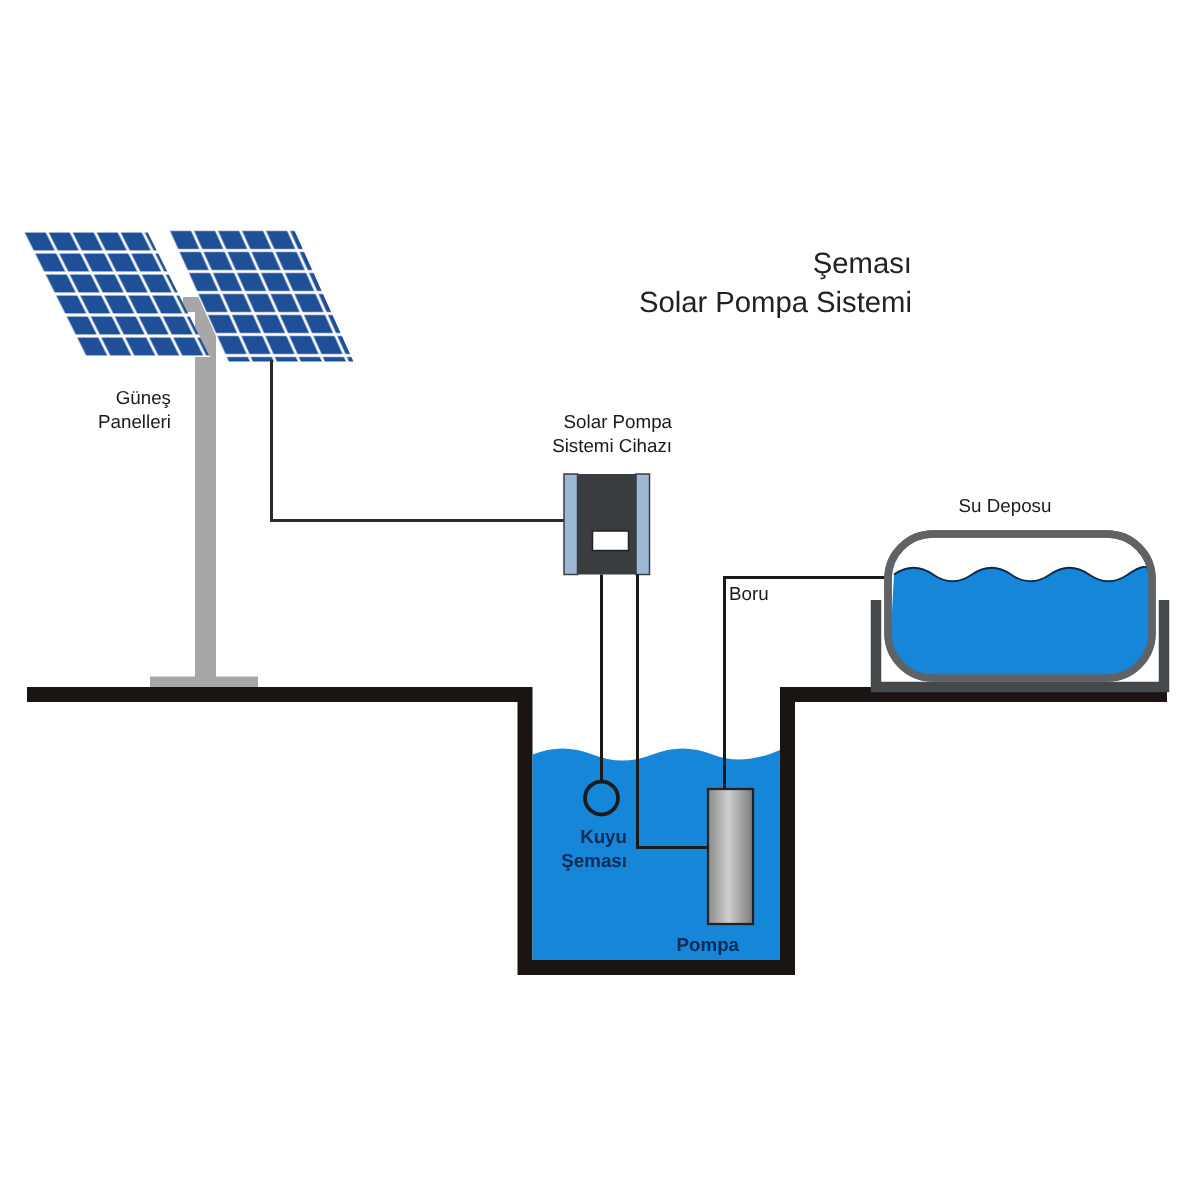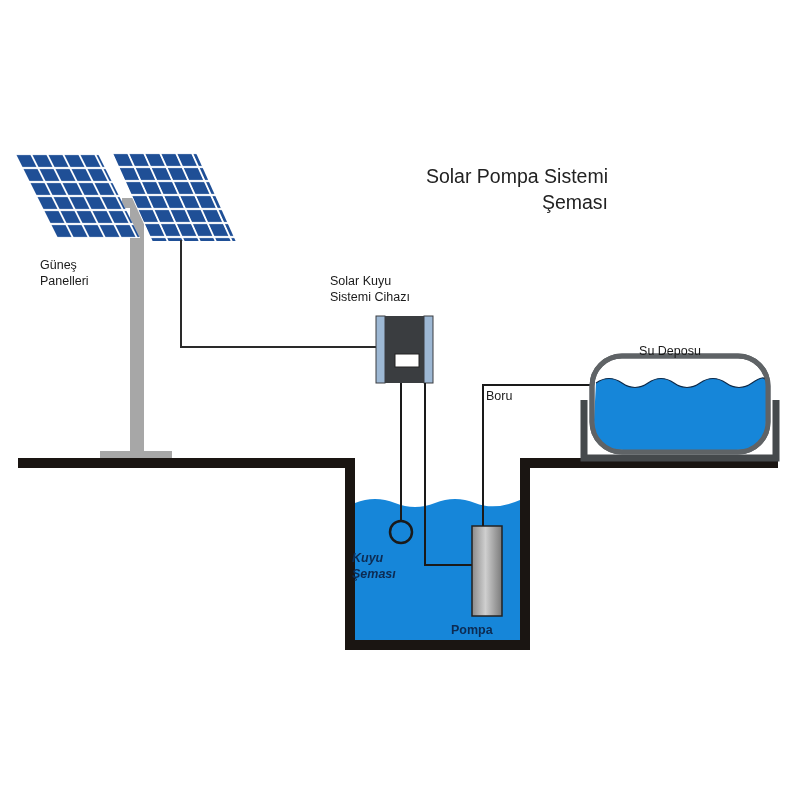--- a/index.html
+++ b/index.html
@@ -1,21 +1,21 @@
 <!DOCTYPE html>
 <html><head>
   <meta charset="utf-8">
   <style>
     html, body { margin: 0; padding: 0; background: #ffffff; }
     body { width: 800px; height: 800px; position: relative; overflow: hidden; font-family: "Liberation Sans", sans-serif; }
     svg { position: absolute; left: 0; top: 0; }
     .lbl { position: absolute; color: #1a1a1a; font-family: "Liberation Sans", sans-serif; text-align: center; }
     .title { left: 388px; top: 163px; width: 220px; text-align: right; font-size: 19.5px; line-height: 26px; color: #222; }
     .sm { font-size: 12.5px; line-height: 16px; }
-    .right { text-align: left; }
+    .right { text-align: right; }
     .center { text-align: center; }
     .blue-txt { color: #0d2b52; font-weight: bold; }
   </style>
 </head>
 <body>
 
 <svg width="800" height="800" viewBox="0 0 800 800">
   <defs>
     <linearGradient id="pumpGrad" x1="0" x2="1" y1="0" y2="0">
       <stop offset="0" stop-color="#8a8a8a"></stop>
@@ -83,36 +83,36 @@
 
   <g>
     <rect x="592" y="356" width="176" height="96" rx="30" ry="30" fill="#ffffff" stroke="#5f6366" stroke-width="5"></rect>
     <path d="M596,383 Q609,374 622,383 T648,383 T674,383 T700,383 T726,383 T752,383 T766,381 L766,420 Q766,450 736,450 L624,450 Q594,450 594,420 Z" fill="#1686d9"></path>
     <path d="M596,383 Q609,374 622,383 T648,383 T674,383 T700,383 T726,383 T752,383 T766,381" fill="none" stroke="#0c2a4a" stroke-width="1.2"></path>
     <rect x="592" y="356" width="176" height="96" rx="30" ry="30" fill="none" stroke="#5f6366" stroke-width="5"></rect>
   </g>
 </svg>
 
 <div class="lbl title">
+  <div>Şeması</div>
   <div>Solar Pompa Sistemi</div>
-  <div>Şeması</div>
 </div>
 
 <div class="lbl sm right" style="left:40px; top:257px; width:74px;">
   <div>Güneş</div>
   <div>Panelleri</div>
 </div>
 
 <div class="lbl sm right" style="left:330px; top:273px; width:118px;">
-  <div>Solar Kuyu</div>
+  <div>Solar Pompa</div>
   <div>Sistemi Cihazı</div>
 </div>
 
-<div class="lbl sm center" style="left:630px; top:343px; width:80px;">Su Deposu</div>
+<div class="lbl sm center" style="left:630px; top:329px; width:80px;">Su Deposu</div>
 
 <div class="lbl sm" style="left:486px; top:388px;">Boru</div>
 
-<div class="lbl sm right blue-txt" style="left:352px; top:550px; width:66px;font-style:italic;">
+<div class="lbl sm right blue-txt" style="left:352px; top:550px; width:66px;">
   <div>Kuyu</div>
   <div>Şeması</div>
 </div>
 
 <div class="lbl sm blue-txt" style="left:451px; top:622px;">Pompa</div>
 
 </body></html>

